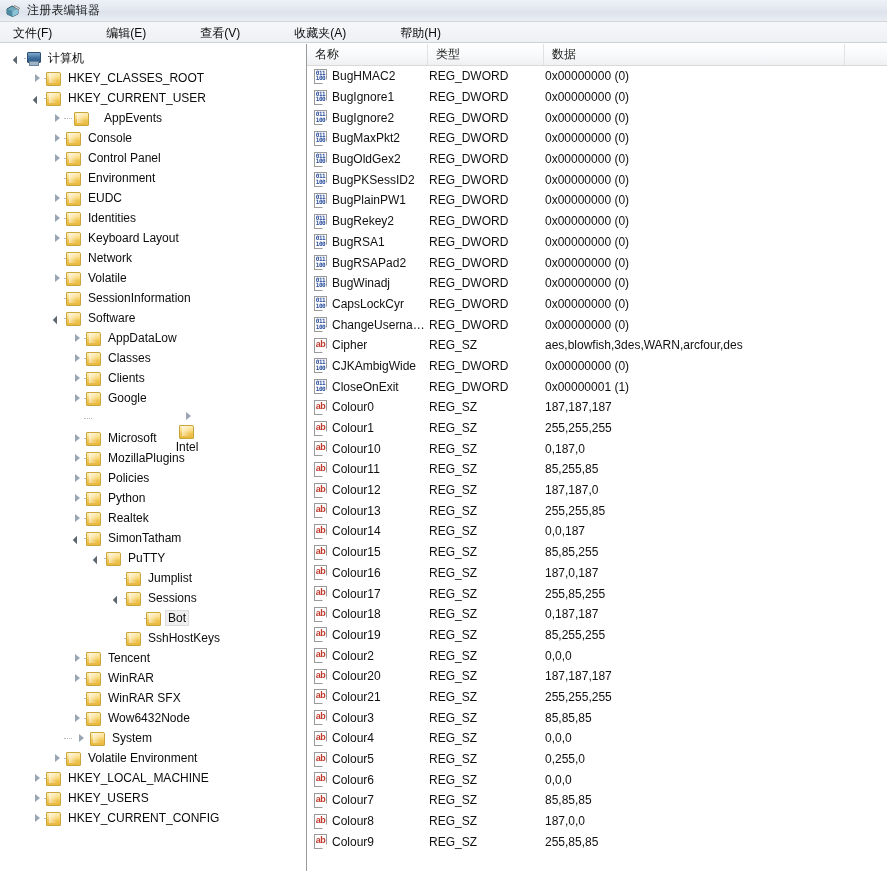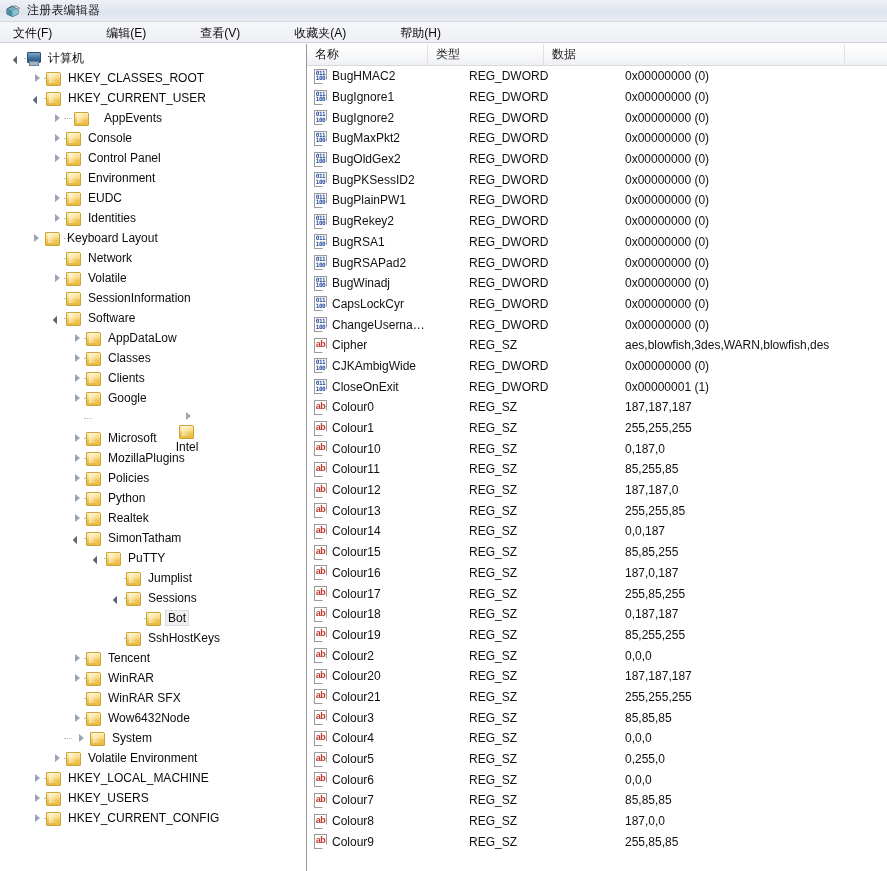--- a/index.html
+++ b/index.html
@@ -245,21 +245,20 @@
     overflow: hidden;
     position: relative;
   }
 
   .lv-row {
     height: 20.7px;
     display: flex;
     align-items: center;
     white-space: nowrap;
     cursor: default;
-    gap: 40px;
   }
 
   .cell {
     font-size: 12px;
     color: #101010;
     overflow: hidden;
     text-overflow: ellipsis;
     white-space: nowrap;
   }
   .cell-name {
@@ -394,21 +393,21 @@
             <span class="dotline" style="left: 64px;"></span>
             <span class="folder"></span>
             <span class="tlabel">EUDC</span>
           </div>
           <div class="tnode" style="padding-left: 48px;">
             <span class="expander collapsed"></span>
             <span class="dotline" style="left: 64px;"></span>
             <span class="folder"></span>
             <span class="tlabel">Identities</span>
           </div>
-          <div class="tnode" style="padding-left: 27px;">
+          <div class="tnode" style="padding-left: 48px;">
             <span class="expander collapsed"></span>
             <span class="dotline" style="left: 64px;"></span>
             <span class="folder"></span>
             <span class="tlabel">Keyboard Layout</span>
           </div>
           <div class="tnode" style="padding-left: 48px;">
             <span class="expander leaf"></span>
             <span class="dotline" style="left: 64px;"></span>
             <span class="folder"></span>
             <span class="tlabel">Network</span>
@@ -737,21 +736,21 @@
           </div>
           <div class="lv-row">
             <div class="cell cell-name">
               <span class="vicon sz">
                 <span class="page"></span>
                 <span class="glyph">ab</span>
               </span>
               <span class="name-text">Cipher</span>
             </div>
             <div class="cell cell-type">REG_SZ</div>
-            <div class="cell cell-data">aes,blowfish,3des,WARN,blowfish,des</div>
+            <div class="cell cell-data">aes,blowfish,3des,WARN,arcfour,des</div>
           </div>
           <div class="lv-row">
             <div class="cell cell-name">
               <span class="vicon dword">
                 <span class="page"></span>
                 <span class="glyph">011<br>100</span>
               </span>
               <span class="name-text">CJKAmbigWide</span>
             </div>
             <div class="cell cell-type">REG_DWORD</div>

